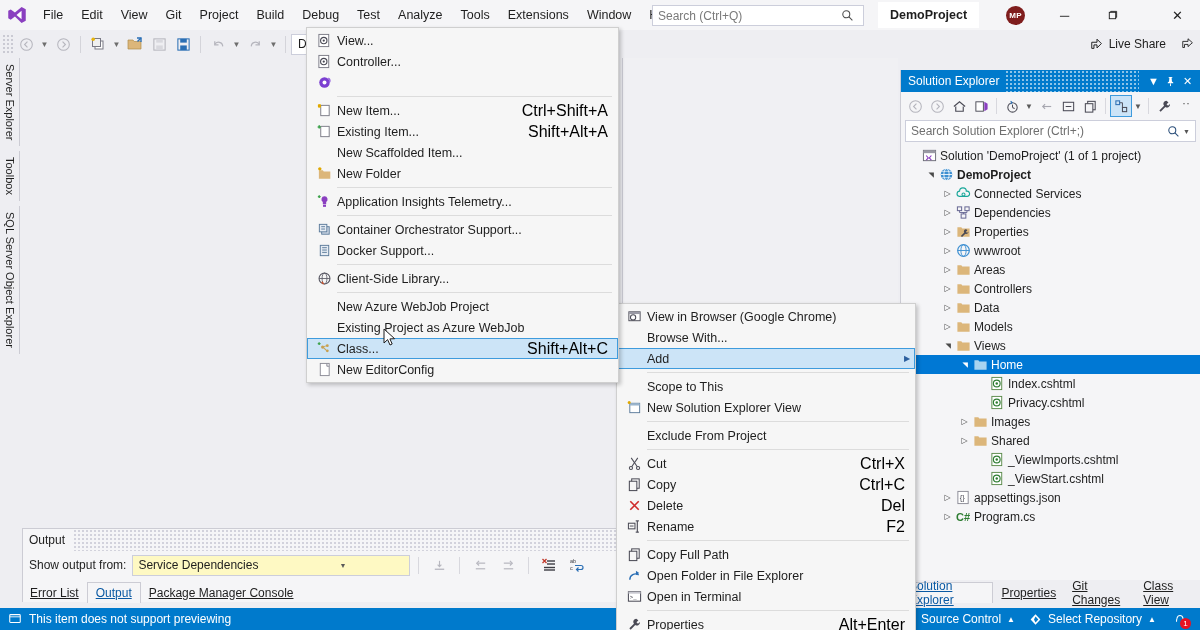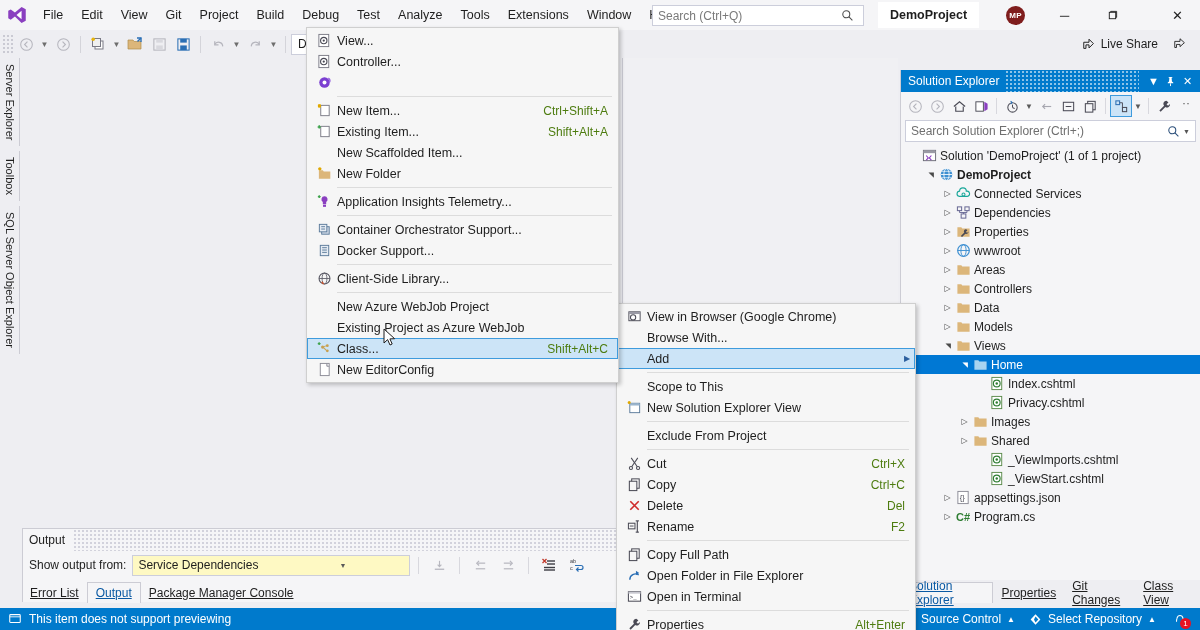--- a/index.html
+++ b/index.html
@@ -59,21 +59,21 @@
     background-image: radial-gradient(#c6c6cf 1px, transparent 1px);
     background-size: 4px 4px; opacity:.9; }
   .tb-btn { width: 24px; height: 22px; display: flex; align-items: center; justify-content: center; }
   .tb-caret { width: 13px; height: 22px; display: flex; align-items: center; justify-content: center;
     color: #6d6d6d; font-size: 8px; }
   .tb-sep { width: 1px; height: 17px; background: #d4d4da; margin: 0 5px; }
   .combo-debug {
     width: 58px; height: 21px; border: 1px solid #cccedb; background: #fff;
     display: flex; align-items: center; padding-left: 6px; font-size: 12px;
   }
-  .livesharewrap { position: absolute; right: 8px; top: 3px; display: flex; align-items: center; gap: 4px; }
+  .livesharewrap { position: absolute; right: 0; top: 3px; display: flex; align-items: center; gap: 4px; }
   .liveshare { display: flex; align-items: center; gap: 5px; padding: 0 6px; height: 22px; font-size: 12px; }
 
   
   .vtabs { position: absolute; left: 0; top: 58px; width: 22px; height: 470px; }
   .vtab {
     width: 20px; background: #eeeef2; color: #1e1e1e; font-size: 11px;
     writing-mode: vertical-rl; text-orientation: mixed;
     padding: 6px 3px; margin-bottom: 5px; border-right: 1px solid #ccccd4;
     white-space: nowrap;
   }
@@ -165,21 +165,21 @@
 
   
   .ctxmenu {
     position: absolute; background: #f6f6f6; border: 1px solid #cfcfcf;
     box-shadow: 2px 2px 4px rgba(0,0,0,.22); padding: 2px 0; font-size: 12.5px;
   }
   .mrow { display: flex; align-items: center; height: 21px; padding: 0 0 0 4px; white-space: nowrap; position: relative; }
   .mrow.hl { background: #cce4f7; outline: 1px solid #3e9bdd; outline-offset: -1px; }
   .mico { width: 26px; display: flex; align-items: center; justify-content: center; }
   .mtext { flex: 1; padding-right: 18px; }
-  .mkey { color: #4d7c0f; padding-right: 10px; font-size: 12px; }
+  .mkey { color: #000000; padding-right: 10px; font-size: 16px; }
   .msub { width: 16px; text-align: center; font-size: 8px; color: #2c5f9e; }
   .msep { height: 1px; background: #dcdcdc; margin: 3px 6px 3px 30px; }
 
   #addmenu { left: 306px; top: 27px; width: 313px; }
   #ctxmenu { left: 616px; top: 303px; width: 300px; }
 
   
   .cursor { position: absolute; left: 383px; top: 328px; width: 14px; height: 18px; pointer-events: none; }
 
   svg { display: block; }

